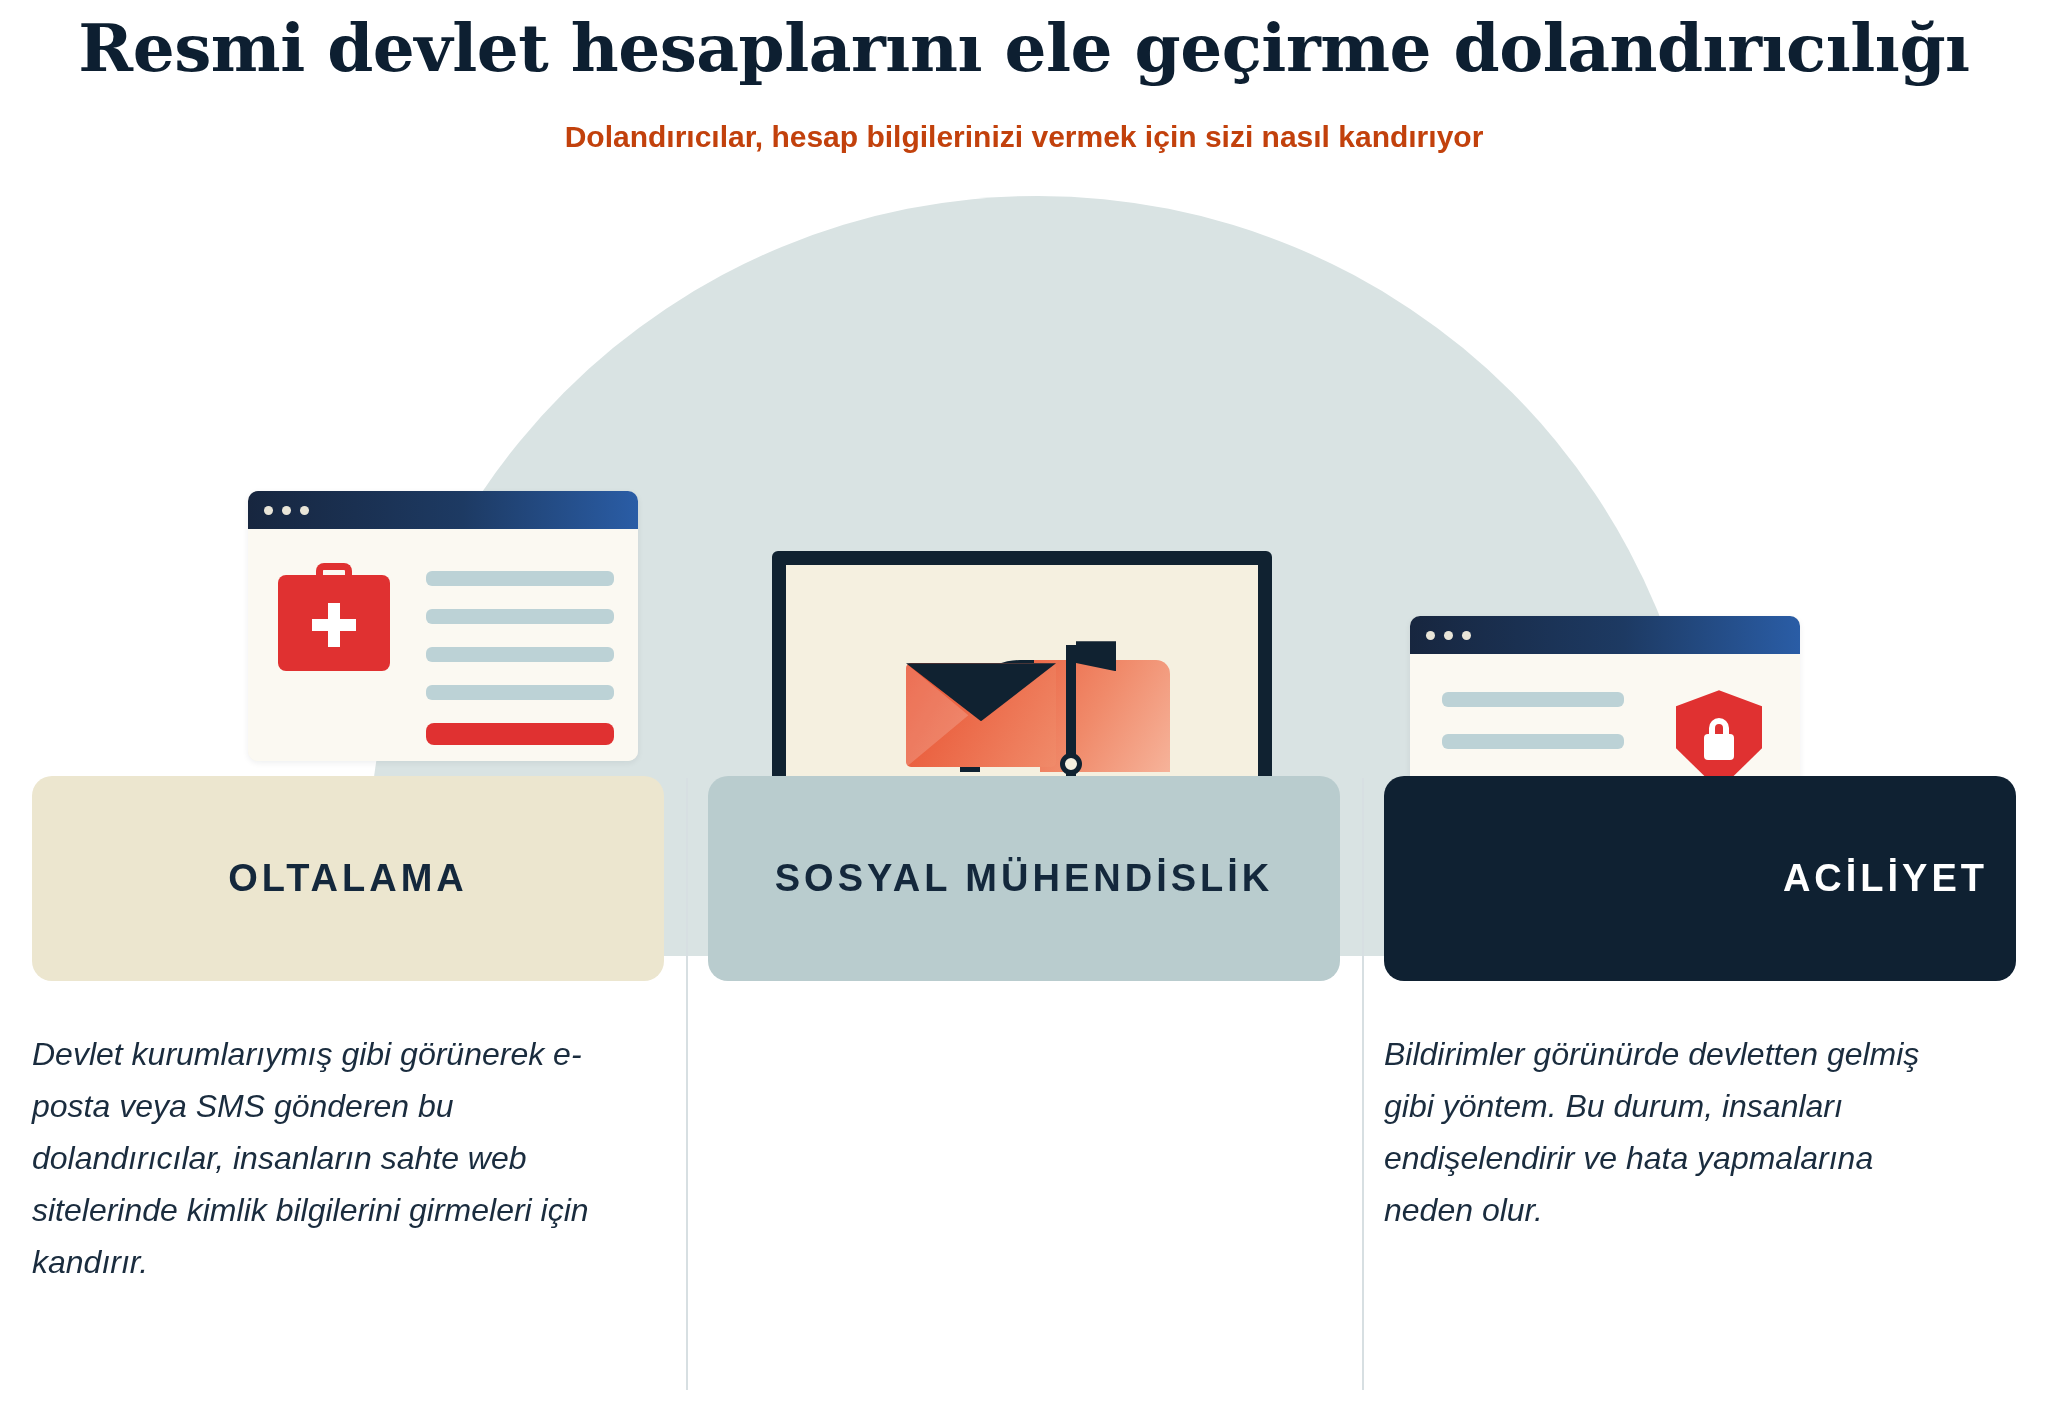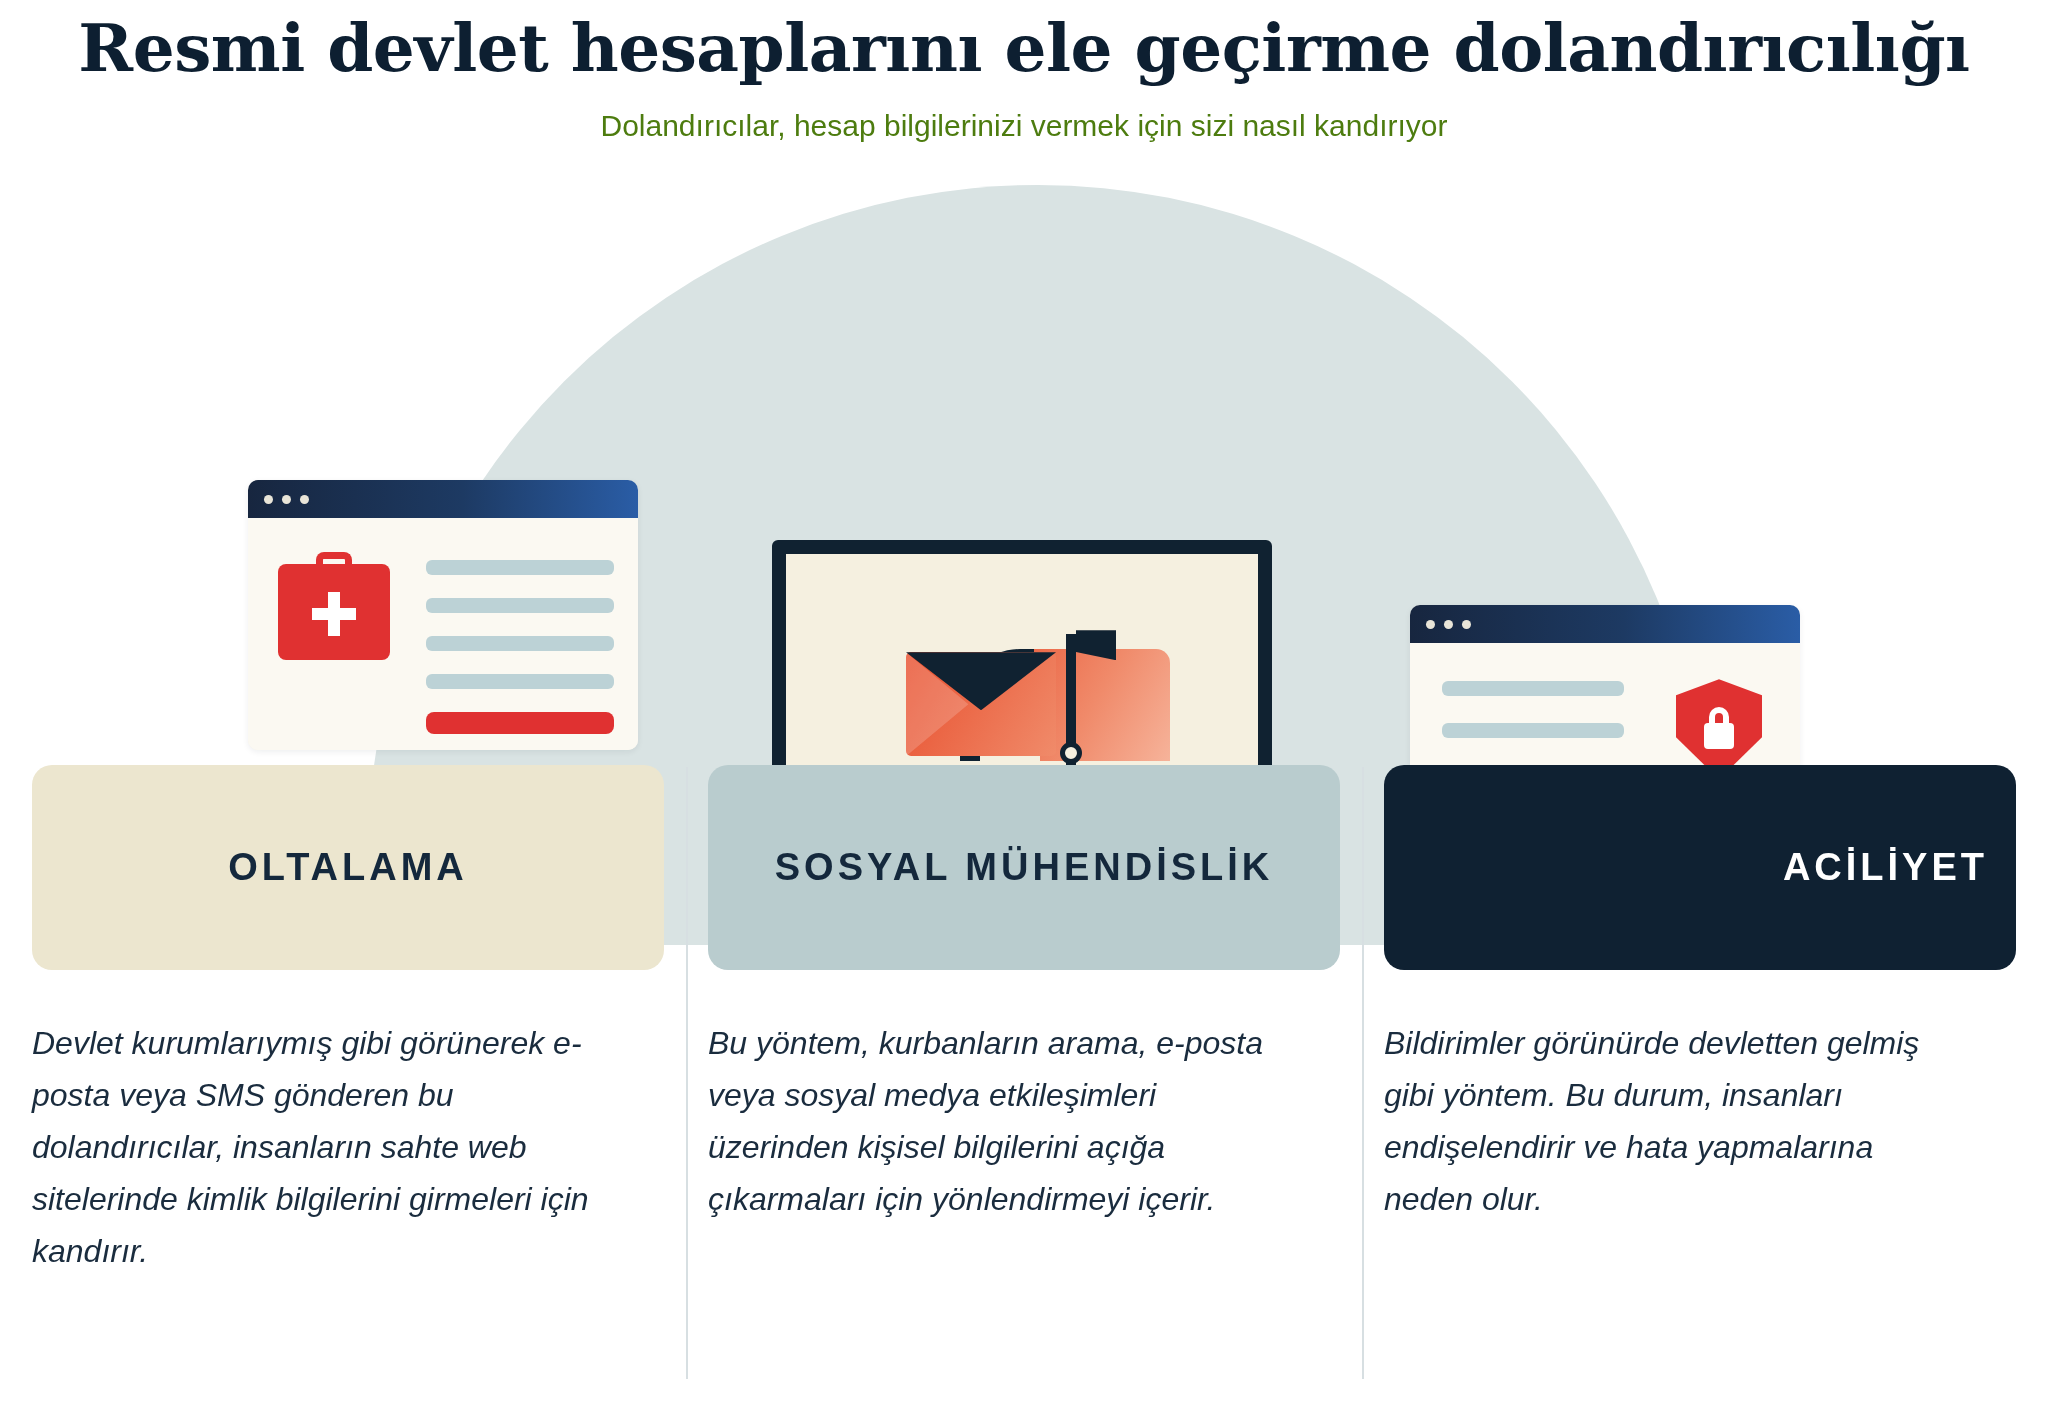--- a/index.html
+++ b/index.html
@@ -33,24 +33,24 @@
     font-family: "DejaVu Serif", "Liberation Serif", serif;
     font-weight: 700;
     font-size: 66px;
     line-height: 1.05;
     letter-spacing: -0.5px;
     color: #0d1f31;
     margin: 0;
     white-space: nowrap;
   }
   .subtitle {
-    margin: 26px 0 0 0;
+    margin: 37px 0 0 0;
     font-size: 30px;
-    color: #4d7c0f;
-    font-weight: 400;
+    color: #c2410c;
+    font-weight: 700;
   }
 
   
   .illustration {
     position: relative;
     width: 2048px;
     height: 570px;
     margin-top: 32px;
   }
   .dome {
@@ -394,21 +394,20 @@
       <div class="pill oltalama">
         <span class="pill-label">OLTALAMA</span>
       </div>
       <p class="col-text">Devlet kurumlarıymış gibi görünerek e-posta veya SMS gönderen bu dolandırıcılar, insanların sahte web sitelerinde kimlik bilgilerini girmeleri için kandırır.</p>
     </div>
 
     <div class="col">
       <div class="pill sosyal">
         <span class="pill-label">SOSYAL MÜHENDİSLİK</span>
       </div>
-      <p class="col-text">Bu yöntem, kurbanların arama, e-posta veya sosyal medya etkileşimleri üzerinden kişisel bilgilerini açığa çıkarmaları için yönlendirmeyi içerir.</p>
     </div>
 
     <div class="col">
       <div class="pill aciliyet">
         <span class="pill-label">ACİLİYET</span>
       </div>
       <p class="col-text">Bildirimler görünürde devletten gelmiş gibi yöntem. Bu durum, insanları endişelendirir ve hata yapmalarına neden olur.</p>
     </div>
 
   </div>

